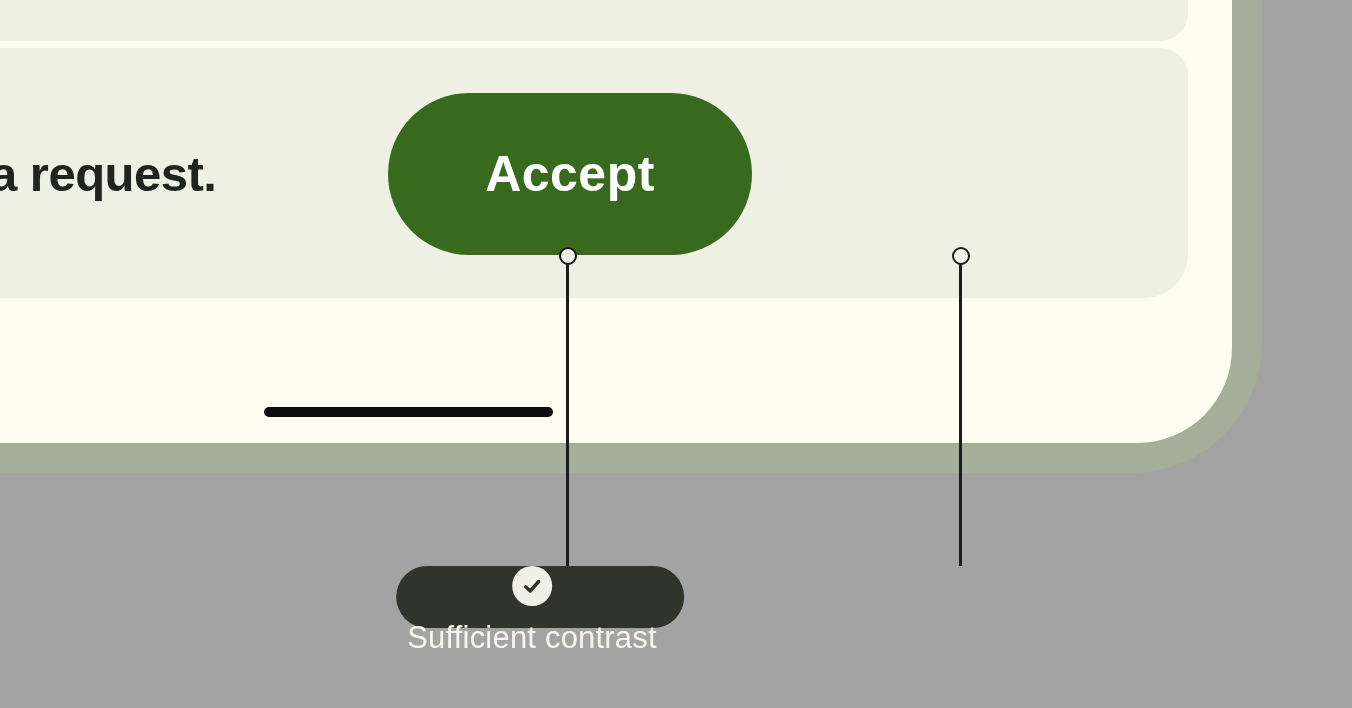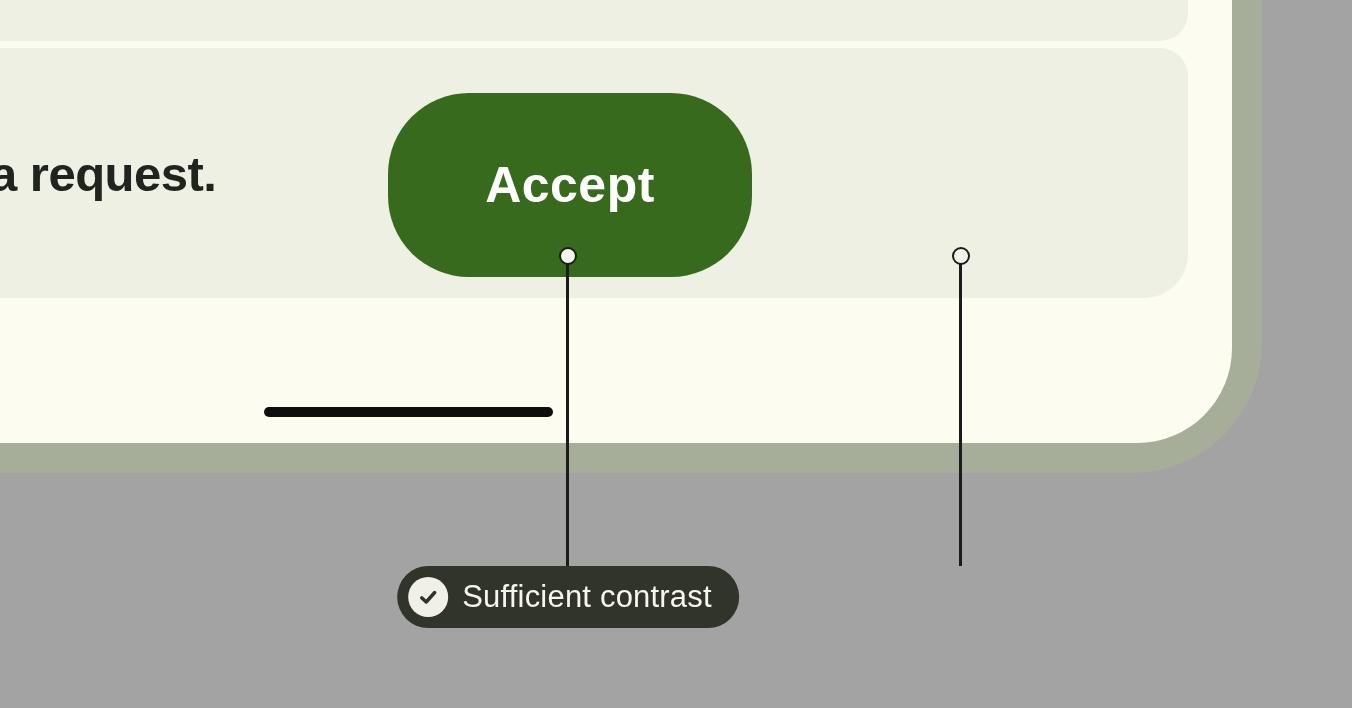--- a/index.html
+++ b/index.html
@@ -52,21 +52,21 @@
     line-height: 60px;
     font-weight: 700;
     letter-spacing: -0.5px;
     color: #20241e;
     white-space: nowrap;
   }
 
   
   .pill-button {
     position: absolute;
-    top: 93px; height: 184px;
+    top: 93px; height: 162px;
     border-radius: 81px;
     display: flex;
     align-items: center;
     justify-content: center;
     font-size: 50px;
     font-weight: 700;
     letter-spacing: 0.5px;
   }
   .btn-accept { left: 388px; width: 364px; background: #386a1e; color: #ffffff; }
   .btn-ignore { left: 784px; width: 353px; background: #aefefe; color: #3bc510; }
@@ -112,21 +112,21 @@
     align-items: center;
     gap: 14px;
     padding: 0 27px 0 11px;
     color: #f7f6ee;
     font-size: 31px;
     font-weight: 500;
     letter-spacing: 0.2px;
     white-space: nowrap;
     transform: translateX(-50%);
   }
-  .callout.c1 { left: 568px; }
+  .callout.c1 { left: 540px; flex-direction: column; }
   .callout.c2 { left: 960px; }
 
   .callout-icon-circle {
     width: 40px; height: 40px;
     border-radius: 50%;
     background: #f1f0e7;
     display: flex;
     align-items: center;
     justify-content: center;
     flex: 0 0 auto;

